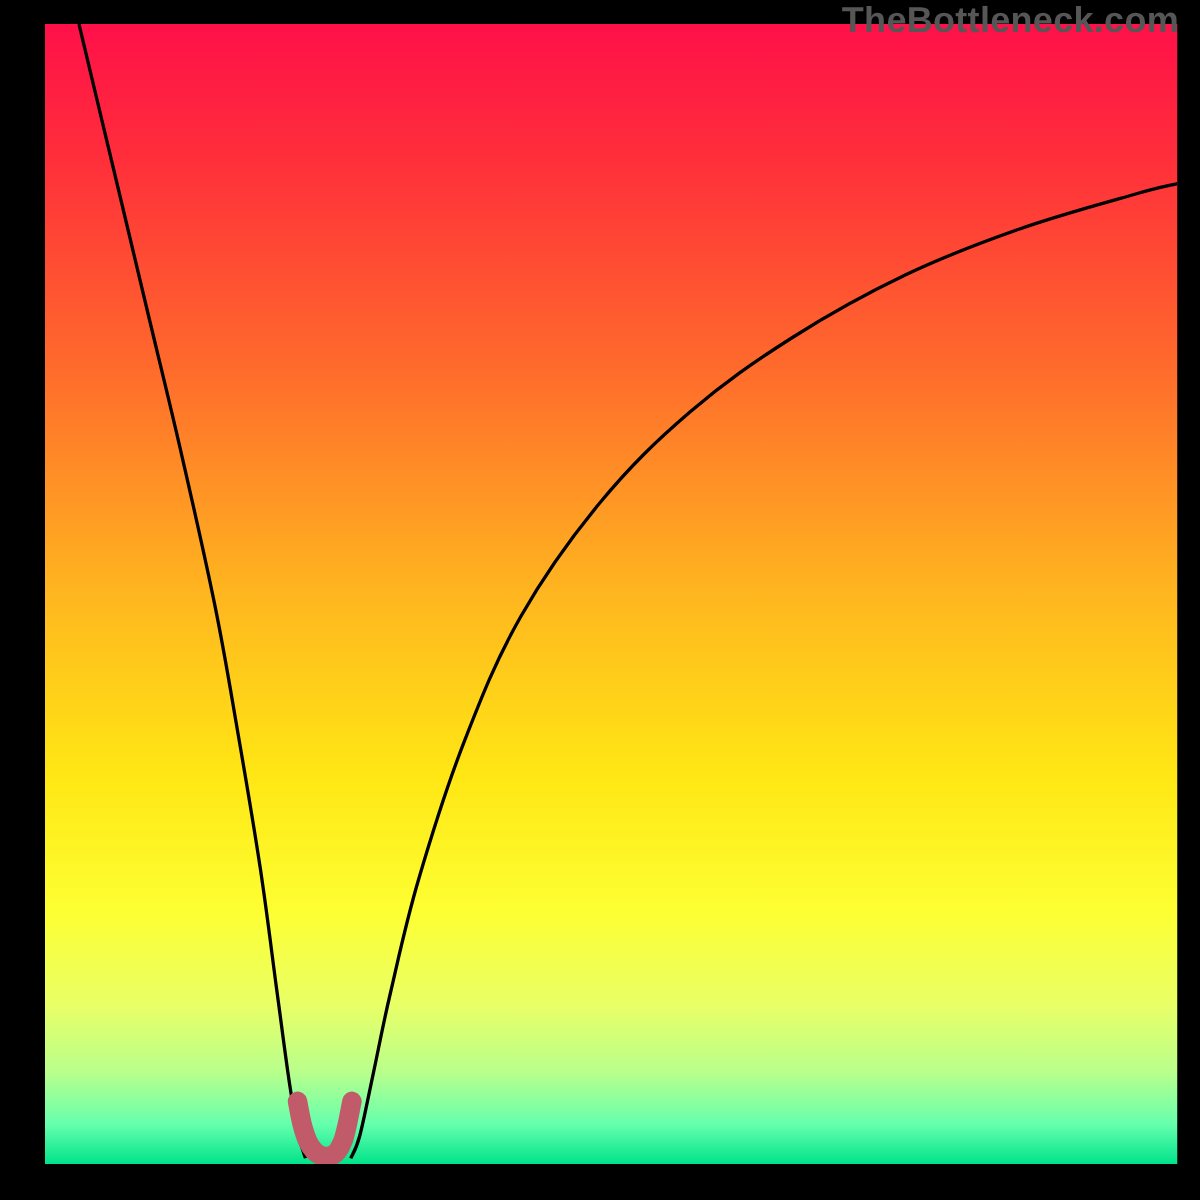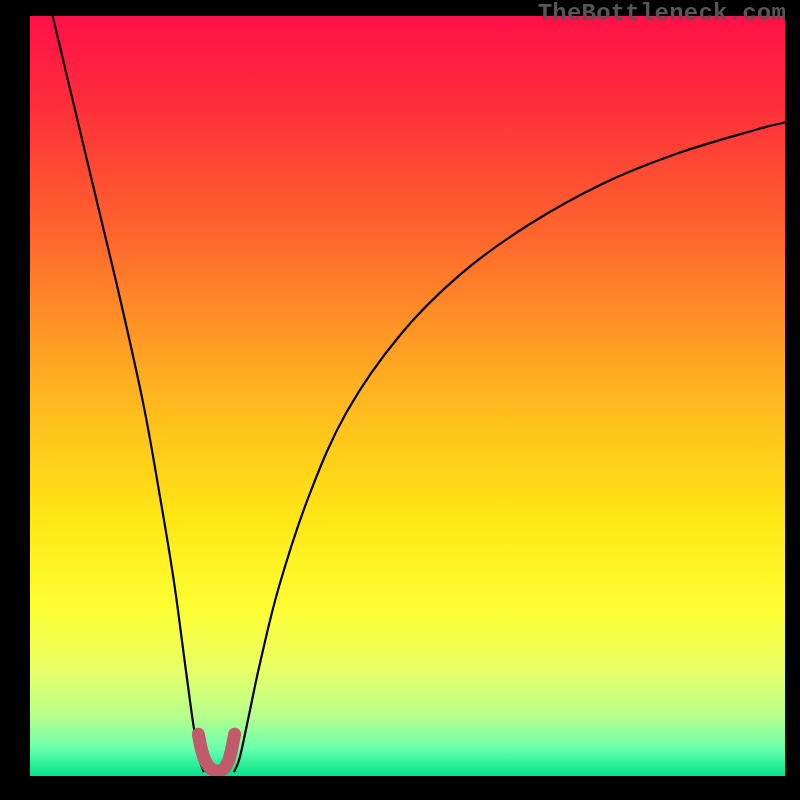--- a/index.html
+++ b/index.html
@@ -21,21 +21,21 @@
   }
   .watermark {
     position: absolute;
     top: 0px;
     right: 14px;
     font-size: 24px;
     font-weight: 600;
     color: #565656;
     letter-spacing: 0.2px;
     z-index: 3;
-    font-family: Liberation Mono, monospace;
+    font-family: Liberation Sans, sans-serif;
   }
   svg { display: block; }
 </style>
 </head>
 <body>
 
 <div class="watermark">TheBottleneck.com</div>
 
 <div class="frame">
   <svg id="chart-svg" width="755" height="760" viewBox="0 0 755 760" preserveAspectRatio="none">

